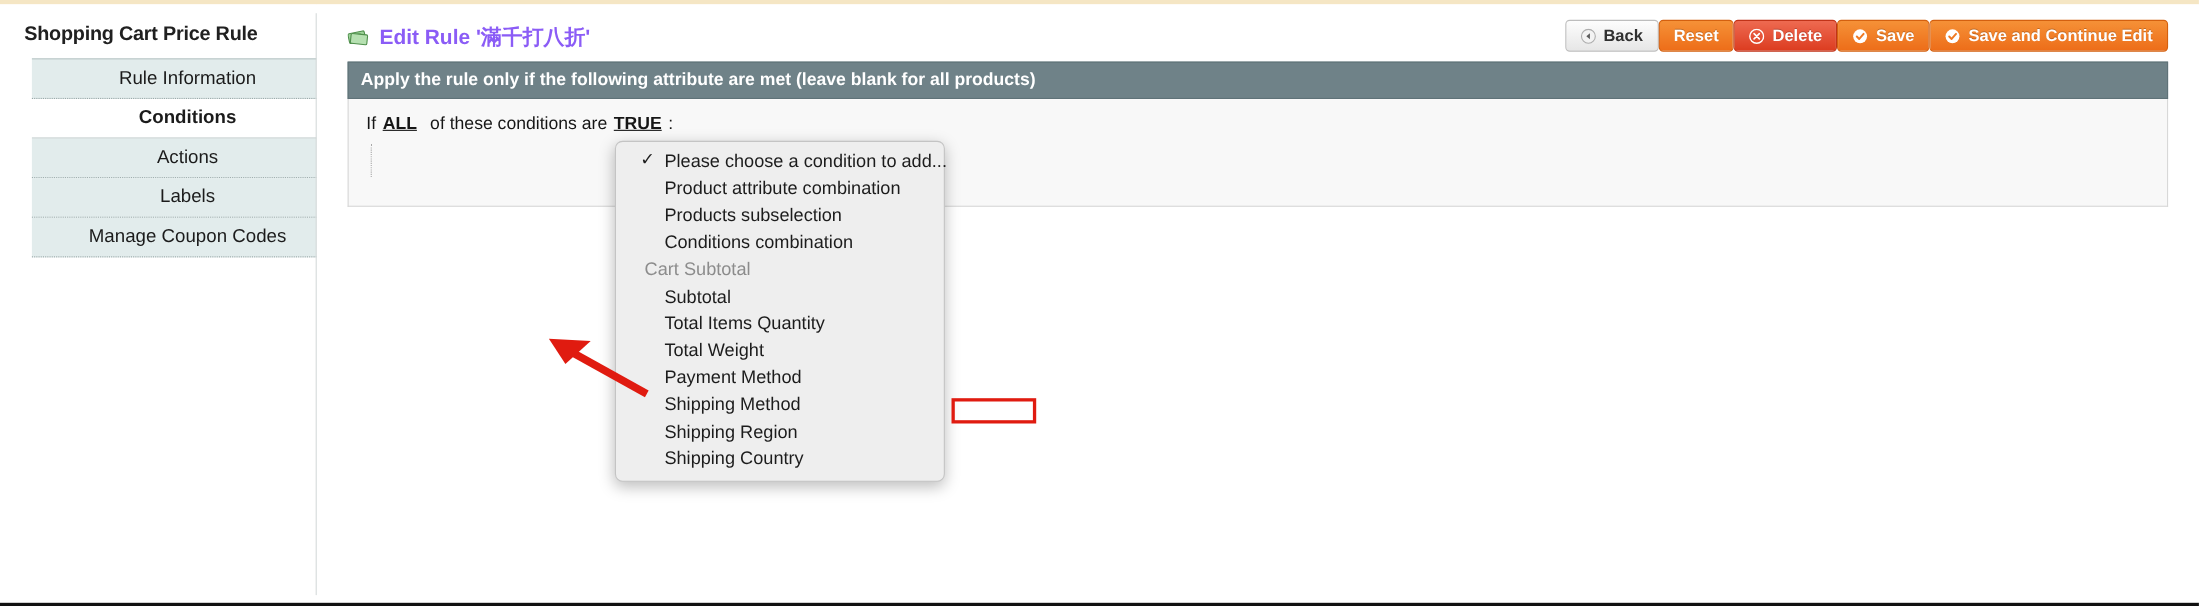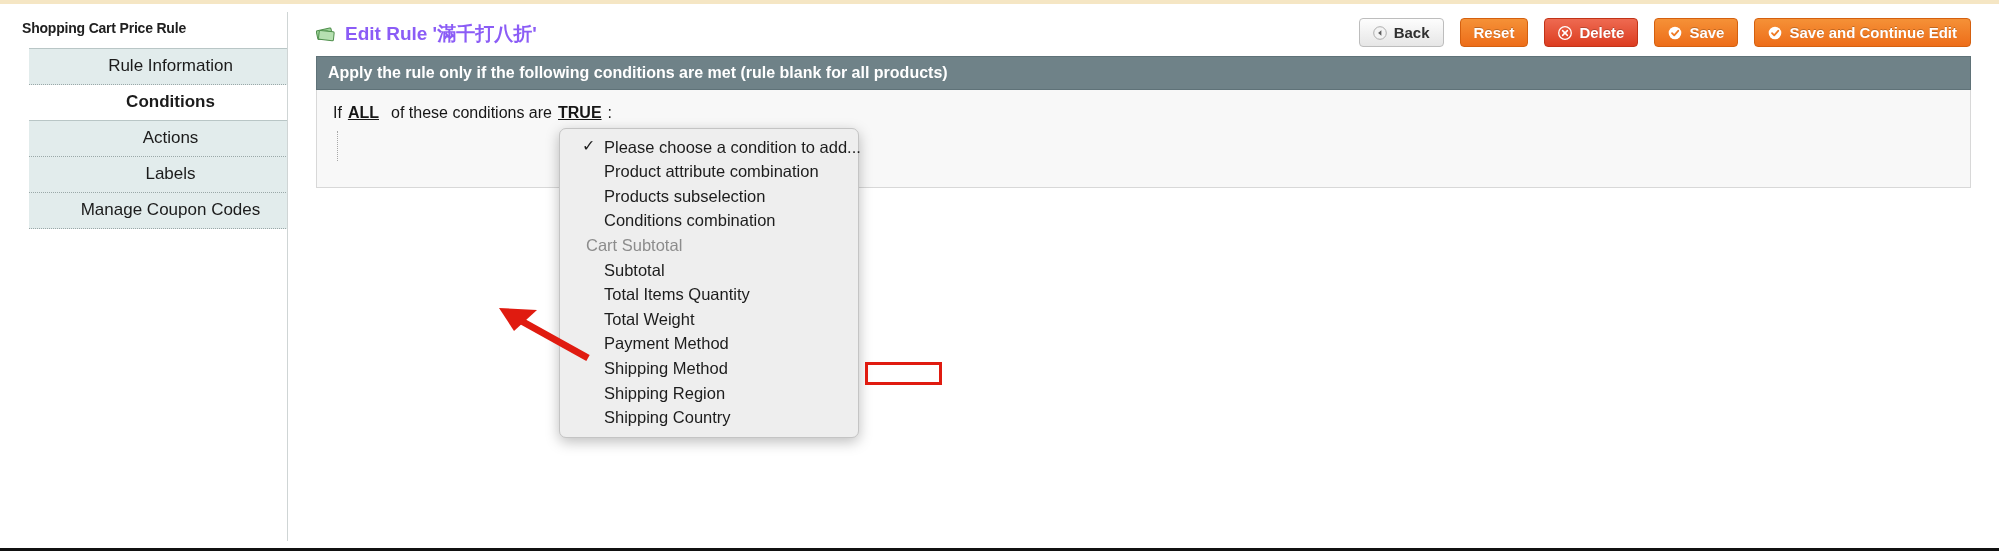--- a/index.html
+++ b/index.html
@@ -27,21 +27,21 @@
     width: 288px; flex: 0 0 288px;
     padding: 0;
     position: relative;
     background: #ffffff;
   }
   .sidebar-divider {
     position: absolute; top: 8px; right: 0; bottom: 8px; width: 1px;
     background: #cfd5d5;
   }
   .sidebar-title {
-    font-size: 14px; font-weight: bold; color: #202020;
+    font-size: 18px; font-weight: bold; color: #202020;
     padding: 16px 0 12px 22px; letter-spacing: -0.2px;
     white-space: nowrap;
   }
   .sidebar-list { margin: 0; padding: 0; list-style: none; width: 259px; margin-left: 29px; text-align: center; }
   .sidebar-item {
     background: #e2ecec;
     border-top: 1px solid #b9c6c6;
     border-bottom: 1px dotted #9aa8a8;
     font-size: 17px; color: #1b1b1b;
     padding: 7px 0 8px 24px;
@@ -68,21 +68,21 @@
     padding: 14px 0 0 0;
     height: 52px;
   }
   .page-title {
     display: flex; align-items: center; gap: 9px;
     font-size: 19px; font-weight: bold; color: #8b5cf6;
     white-space: nowrap; padding-top: 3px;
   }
   .money-icon { width: 20px; height: 16px; display: block; flex: 0 0 20px; }
 
-  .btn-row { display: flex; align-items: center; gap: 16px; padding-top: 0px; }
+  .btn-row { display: flex; align-items: center; gap: 0; padding-top: 0px; }
   .btn {
     display: inline-flex; align-items: center; gap: 7px;
     height: 29px; padding: 0 13px;
     border-radius: 4px;
     font-size: 15px; font-weight: bold;
     white-space: nowrap; cursor: pointer;
     border: 1px solid transparent;
     line-height: 1;
   }
   .btn-gray {
@@ -260,21 +260,21 @@
             <circle cx="7" cy="7" r="6.3" fill="#ffffff"></circle>
             <path d="M4 7.2 L6.2 9.4 L10.2 4.8" stroke="#ef7a24" stroke-width="1.8" fill="none" stroke-linecap="round" stroke-linejoin="round"></path>
           </svg>
           <span>Save and Continue Edit</span>
         </button>
 
       </div>
     </div>
 
     <div class="panel">
-      <div class="panel-head">Apply the rule only if the following conditions are met (rule blank for all products)</div>
+      <div class="panel-head">Apply the rule only if the following attribute are met (leave blank for all products)</div>
       <div class="panel-body">
         <div class="cond-line">
           <span>If</span><span class="sp"></span><b>ALL</b><span class="sp"></span><span class="sp"></span><span>of these conditions are</span><span class="sp"></span><b>TRUE</b><span class="sp"></span><span>:</span>
         </div>
         <div class="cond-rows">
           <div class="cond-dotted"></div>
         </div>
       </div>
     </div>
 

